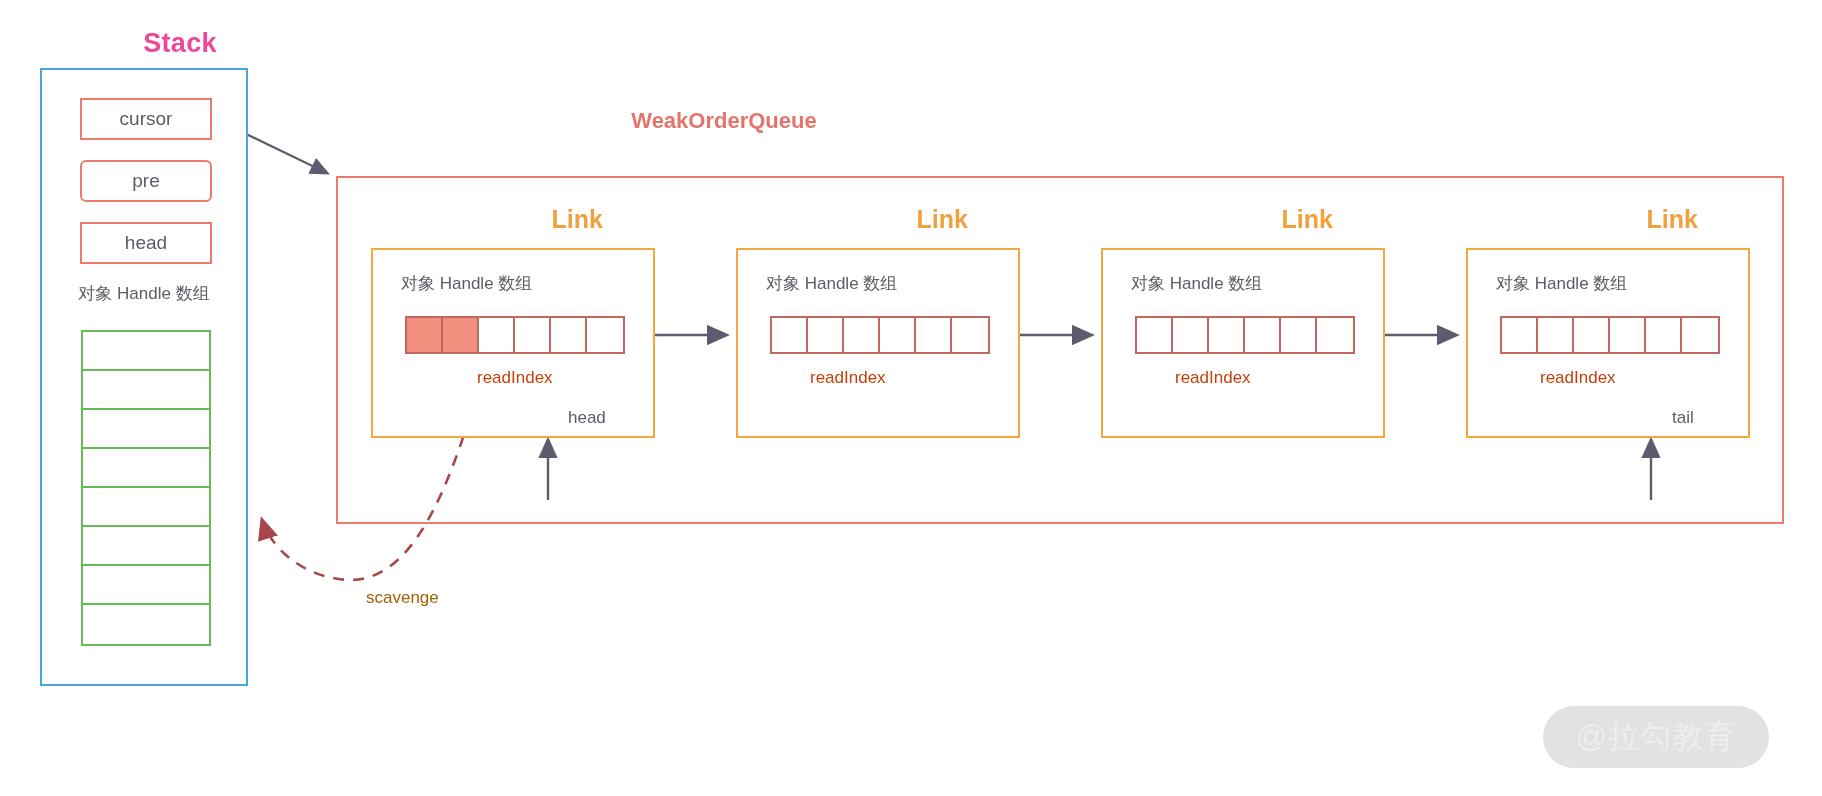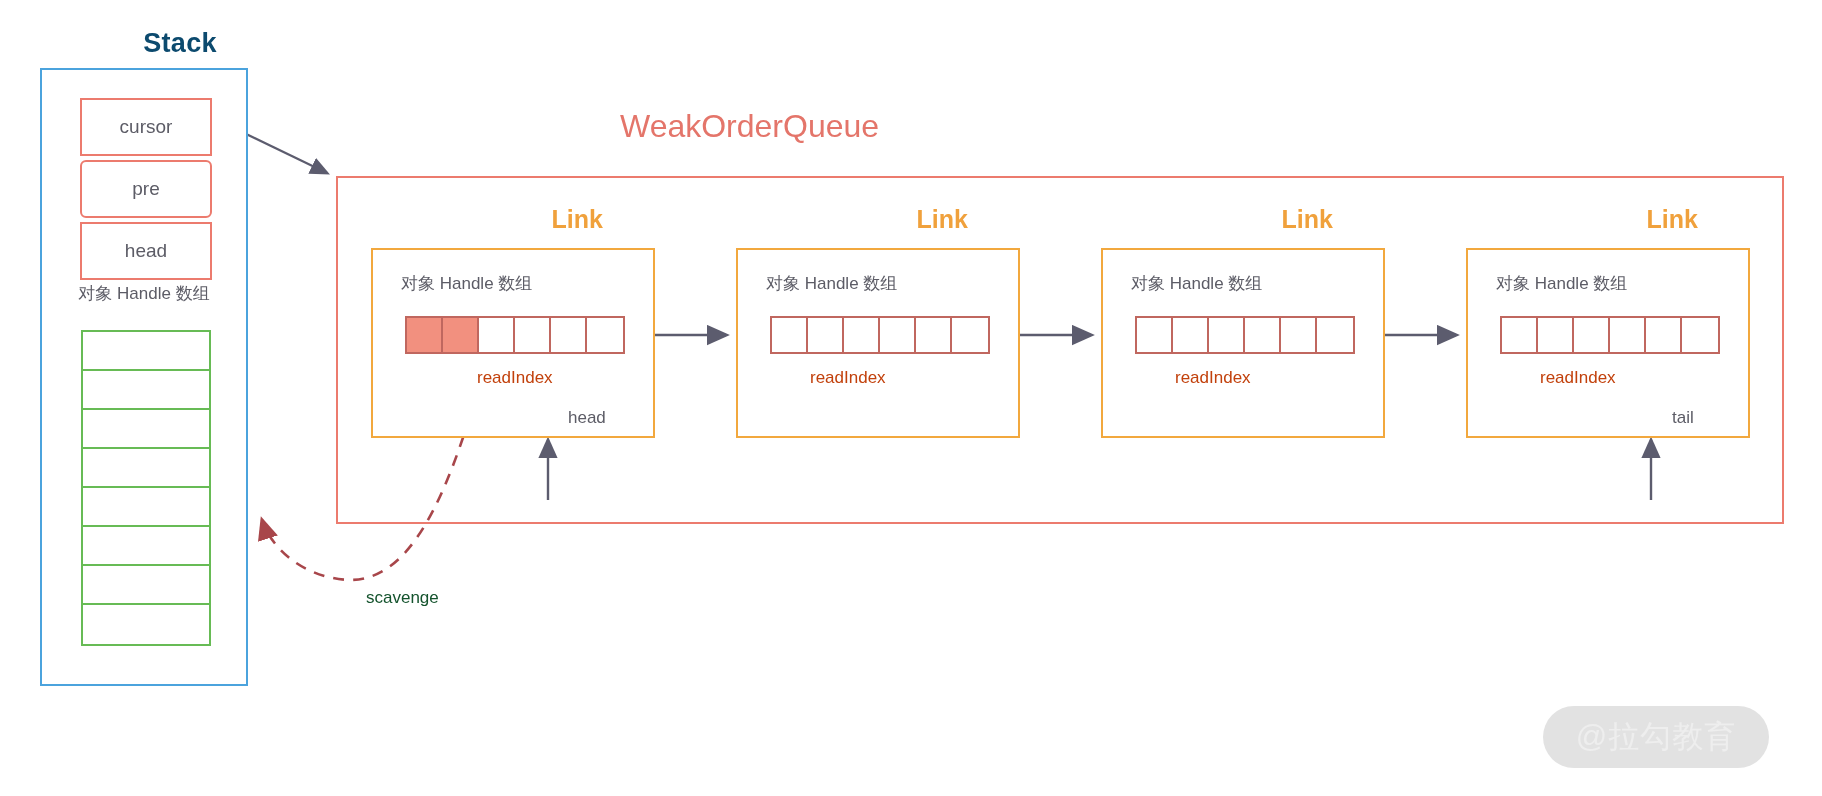--- a/index.html
+++ b/index.html
@@ -19,35 +19,35 @@
     left: 0; top: 0;
     width: 1822px;
     height: 796px;
   }
   .abs { position: absolute; }
 
   
   #stack-title {
     left: 100px; top: 28px; width: 160px;
     text-align: center;
-    color: #0c4a6e;
+    color: #ec4899;
     font-size: 27px;
     font-weight: bold;
     letter-spacing: .3px;
   }
   #stack-box {
     left: 40px; top: 68px;
     width: 208px; height: 618px;
     border: 2.5px solid #4ba3dd;
     box-sizing: border-box;
     background: #fff;
   }
   .stack-field {
     left: 80px;
-    width: 132px; height: 58px;
+    width: 132px; height: 42px;
     border: 2px solid #ec7b6e;
     box-sizing: border-box;
     background: #fff;
     display: flex;
     align-items: center;
     justify-content: center;
     color: #5c5c66;
     font-size: 19px;
   }
   #field-cursor { top: 98px; }
@@ -69,25 +69,25 @@
   }
   .stack-cell {
     height: 39px;
     border-bottom: 2.2px solid #67bb55;
     box-sizing: border-box;
   }
   .stack-cell:last-child { border-bottom: none; }
 
   
   #woq-title {
-    left: 620px; top: 108px; width: 240px;
+    left: 604px; top: 108px; width: 240px;
     text-align: center;
     color: #e4756a;
-    font-size: 32px;
-    font-weight: normal;
+    font-size: 22px;
+    font-weight: bold;
   }
   #woq-box {
     left: 336px; top: 176px;
     width: 1448px; height: 348px;
     border: 2px solid #ec7b6e;
     box-sizing: border-box;
     background: transparent;
   }
 
   .link-title {
@@ -139,21 +139,21 @@
 
   .edge-label {
     color: #5c5c66;
     font-size: 17px;
     white-space: nowrap;
   }
   #head-label { left: 568px; top: 408px; }
   #tail-label { left: 1672px; top: 408px; }
   #scavenge-label {
     left: 366px; top: 588px;
-    color: #14532d;
+    color: #a16207;
     font-size: 17px;
   }
 
   
   #watermark {
     left: 1543px; top: 706px;
     width: 226px; height: 62px;
     border-radius: 31px;
     background: #e2e2e2;
     display: flex;

